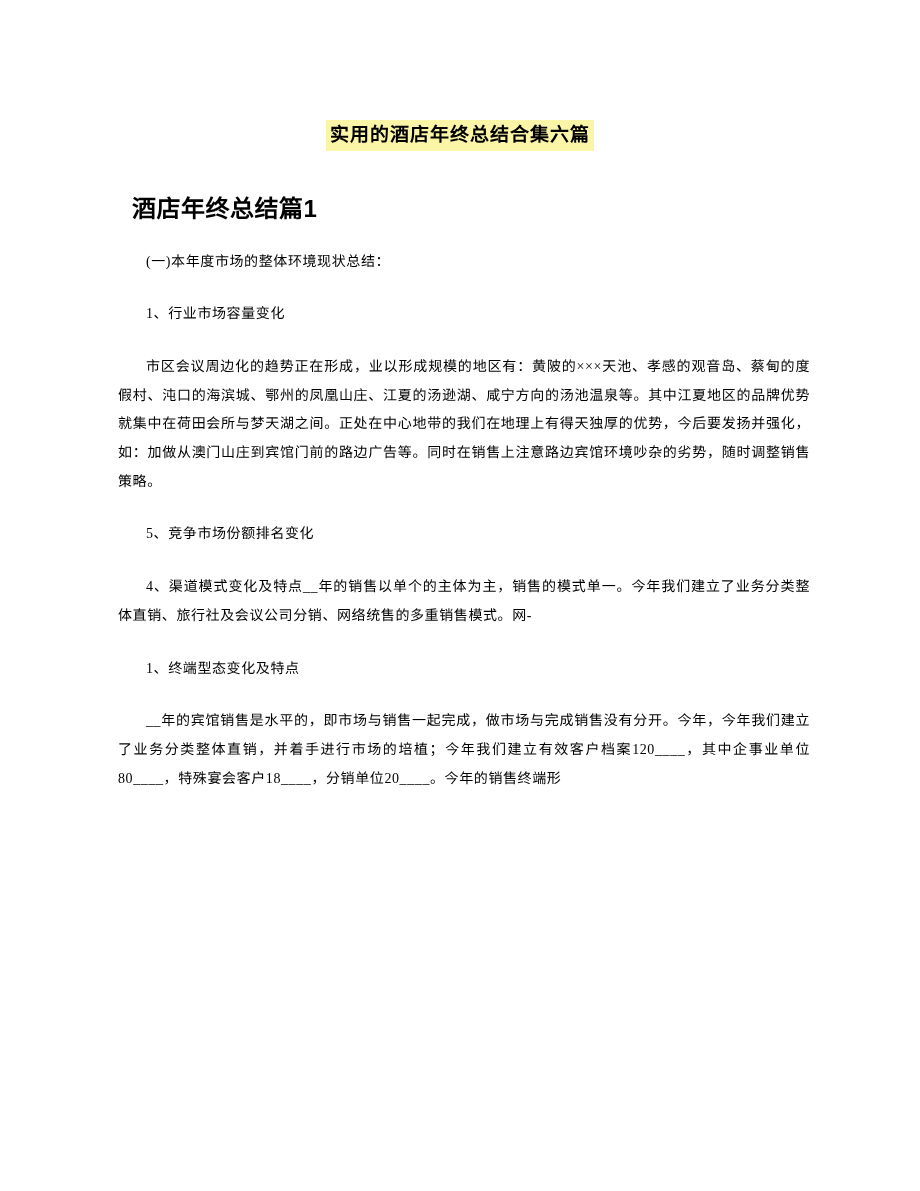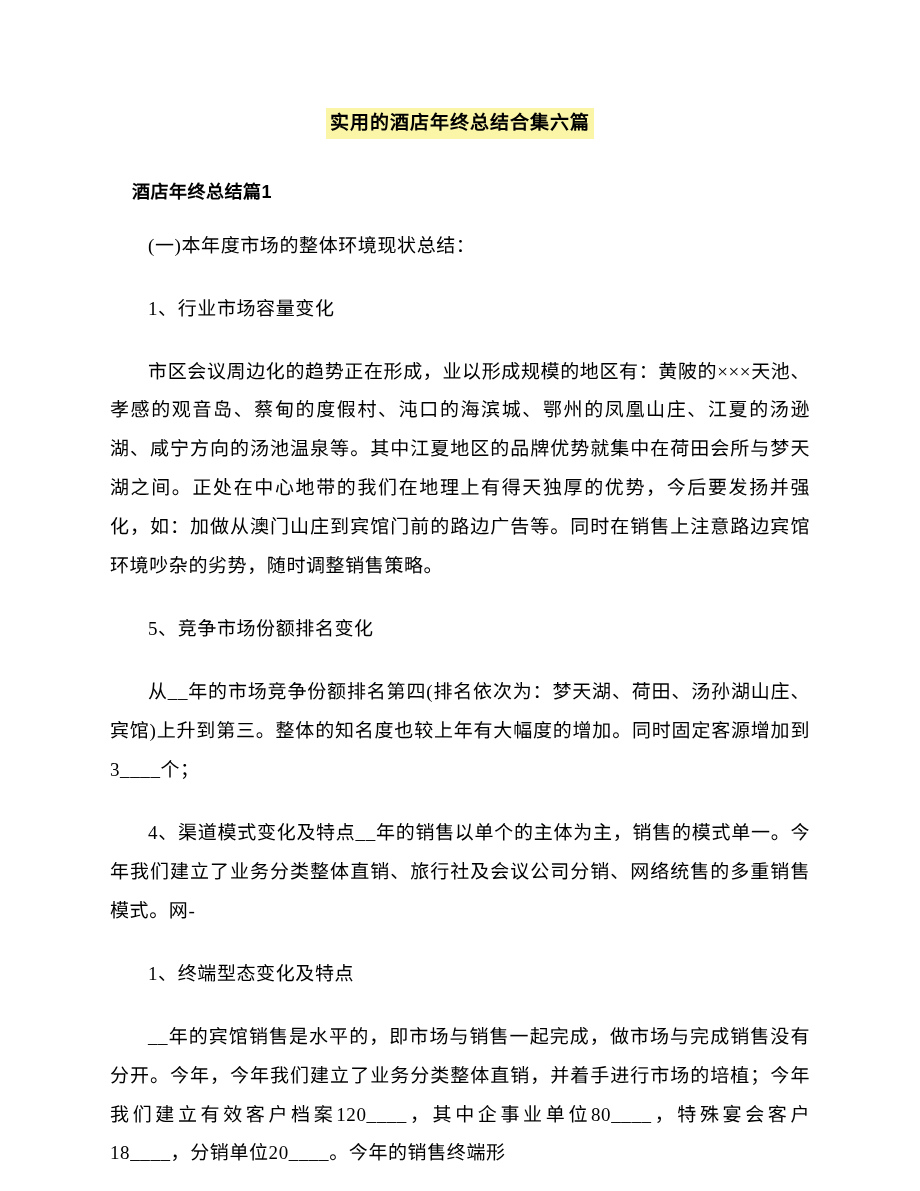--- a/index.html
+++ b/index.html
@@ -15,21 +15,21 @@
     position: relative;
     overflow: hidden;
   }
   .page {
     position: absolute;
     left: 0;
     top: 0;
     width: 920px;
     height: 1191px;
     box-sizing: border-box;
-    padding: 0;
+    padding: 12px;
   }
   .doc-title-wrap {
     text-align: center;
     margin-top: 108px;
   }
   .doc-title {
     display: inline-block;
     font-size: 19px;
     font-weight: 600;
     letter-spacing: 1px;
@@ -37,32 +37,32 @@
     padding: 2px 4px 3px 4px;
     line-height: 1.35;
     font-family: "Liberation Sans", "DejaVu Sans", sans-serif;
   }
   .content {
     margin: 0 auto;
     width: 700px;
     padding-left: 0px;
   }
   .section-heading {
-    font-size: 18px;
+    font-size: 24px;
     font-weight: bold;
     margin-top: 38px;
     margin-bottom: 0;
     padding-left: 22px;
     letter-spacing: 0.5px;
     font-family: "Liberation Sans", "DejaVu Sans", sans-serif;
   }
   p.para {
-    font-size: 19px;
+    font-size: 14px;
     line-height: 2.05;
-    margin: 24px 0 0 0;
+    margin: 24px 0 0 8px;
     text-align: justify;
     text-justify: inter-ideograph;
     text-indent: 2em;
     letter-spacing: 0.6px;
   }
 </style>
 </head>
 <body>
 
 <div class="page">
@@ -72,20 +72,19 @@
   </div>
 
   <div class="content">
 
     <div class="section-heading">酒店年终总结篇1</div>
 
     <p class="para">(一)本年度市场的整体环境现状总结：</p>
     <p class="para">1、行业市场容量变化</p>
     <p class="para">市区会议周边化的趋势正在形成，业以形成规模的地区有：黄陂的×××天池、孝感的观音岛、蔡甸的度假村、沌口的海滨城、鄂州的凤凰山庄、江夏的汤逊湖、咸宁方向的汤池温泉等。其中江夏地区的品牌优势就集中在荷田会所与梦天湖之间。正处在中心地带的我们在地理上有得天独厚的优势，今后要发扬并强化，如：加做从澳门山庄到宾馆门前的路边广告等。同时在销售上注意路边宾馆环境吵杂的劣势，随时调整销售策略。</p>
     <p class="para">5、竞争市场份额排名变化</p>
-    <p class="para">从__年的市场竞争份额排名第四(排名依次为：梦天湖、荷田、汤孙湖山庄、宾馆)上升到第三。整体的知名度也较上年有大幅度的增加。同时固定客源增加到3____个；</p>
     <p class="para">4、渠道模式变化及特点__年的销售以单个的主体为主，销售的模式单一。今年我们建立了业务分类整体直销、旅行社及会议公司分销、网络统售的多重销售模式。网-</p>
     <p class="para">1、终端型态变化及特点</p>
     <p class="para">__年的宾馆销售是水平的，即市场与销售一起完成，做市场与完成销售没有分开。今年，今年我们建立了业务分类整体直销，并着手进行市场的培植；今年我们建立有效客户档案120____，其中企事业单位80____，特殊宴会客户18____，分销单位20____。今年的销售终端形</p>
 
   </div>
 
 </div>
 
 </body></html>

